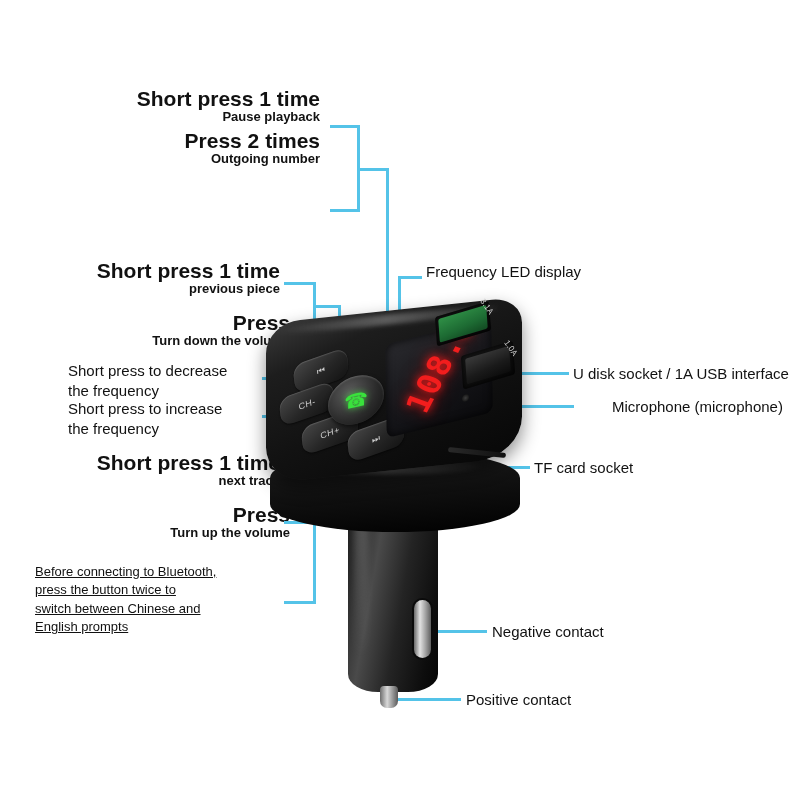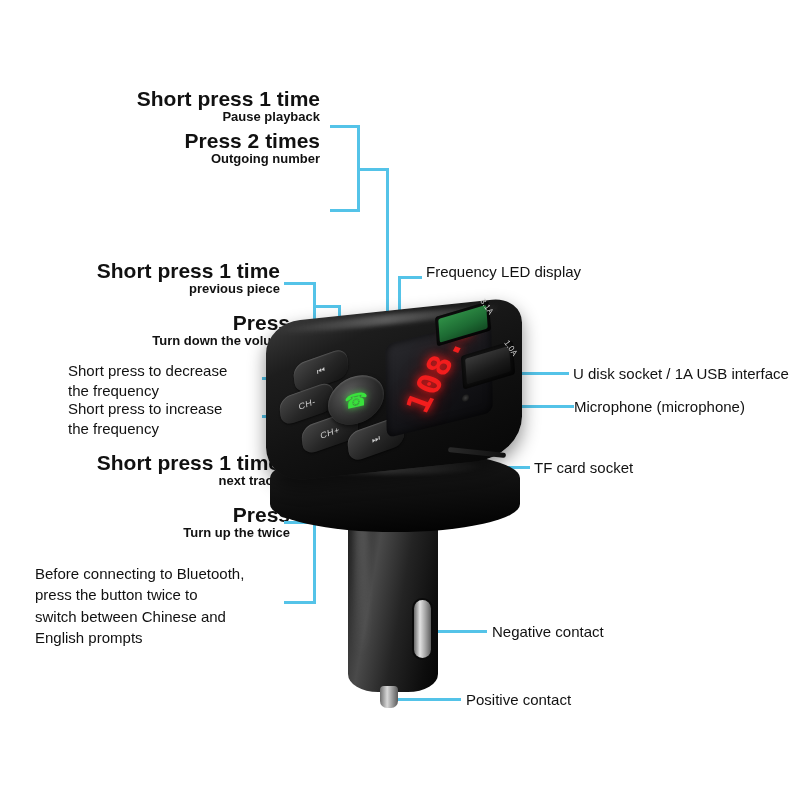--- a/index.html
+++ b/index.html
@@ -12,21 +12,21 @@
     position:relative;
   }
   #stage{position:absolute;inset:0;width:800px;height:800px;}
 
   
   .lbl{position:absolute;white-space:nowrap;line-height:1.06;font-weight:bold;}
   .lbl .big{font-size:21px;color:#111;display:block;}
   .lbl .sml{font-size:13px;color:#111;display:block;}
   .ra{text-align:right;}
   .plain{position:absolute;font-size:15px;color:#111;line-height:1.35;white-space:nowrap;}
-  .blk{position:absolute;font-size:15px;color:#111;line-height:1.42;white-space:nowrap;}
+  .blk{position:absolute;font-size:13px;color:#111;line-height:1.42;white-space:nowrap;text-decoration:underline;}
 
   
   .ln{position:absolute;background:#54c3e8;}
   .h{height:2.5px;}
   .v{width:2.5px;}
 
   
   #device{position:absolute;left:262px;top:300px;width:300px;height:420px;}
 
   .shaft{
@@ -182,33 +182,33 @@
     <span style="display:block">the frequency</span>
   </div>
 
   <div class="lbl ra" style="left:40px;top:452px;width:240px;">
     <span class="big">Short press 1 time</span>
     <span class="sml">next track</span>
   </div>
 
   <div class="lbl ra" style="left:40px;top:504px;width:250px;">
     <span class="big">Press</span>
-    <span class="sml">Turn up the twice</span>
+    <span class="sml">Turn up the volume</span>
   </div>
 
   <div class="blk" style="left:35px;top:563px;">
     <span style="display:block">Before connecting to Bluetooth,</span>
     <span style="display:block">press the button twice to</span>
     <span style="display:block">switch between Chinese and</span>
     <span style="display:block">English prompts</span>
   </div>
 
   <div class="plain" style="left:426px;top:262px;">Frequency LED display</div>
   <div class="plain" style="left:573px;top:364px;">U disk socket / 1A USB interface</div>
-  <div class="plain" style="left:574px;top:397px;">Microphone (microphone)</div>
+  <div class="plain" style="left:612px;top:397px;">Microphone (microphone)</div>
   <div class="plain" style="left:534px;top:458px;">TF card socket</div>
   <div class="plain" style="left:492px;top:622px;">Negative contact</div>
   <div class="plain" style="left:466px;top:690px;">Positive contact</div>
 
   <div class="ln h" style="left:330px;top:125px;width:30px;"></div>
   <div class="ln v" style="left:357px;top:125px;height:86px;"></div>
   <div class="ln h" style="left:330px;top:209px;width:30px;"></div>
   <div class="ln h" style="left:357px;top:168px;width:32px;"></div>
   <div class="ln v" style="left:386px;top:168px;height:196px;"></div>
 

